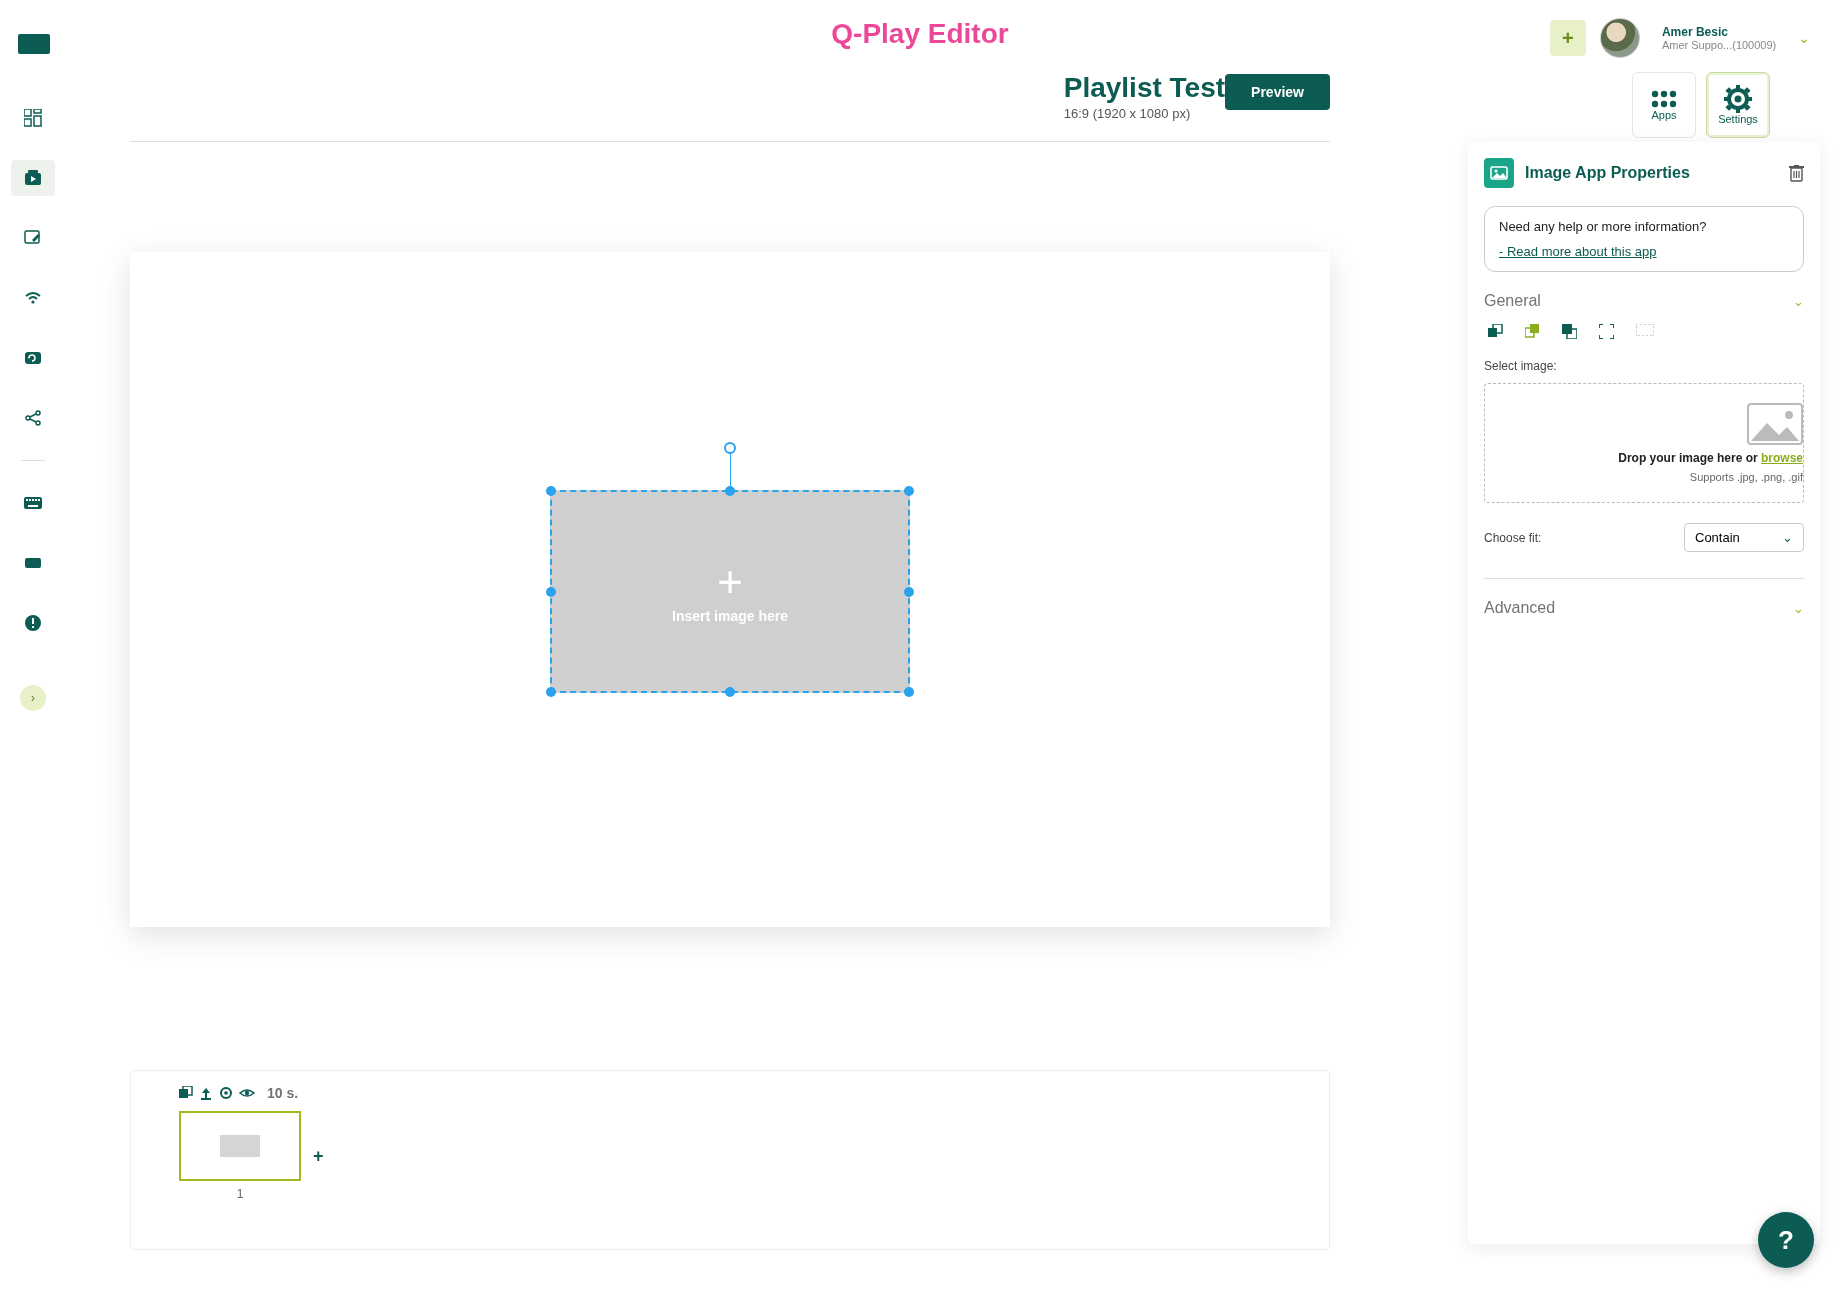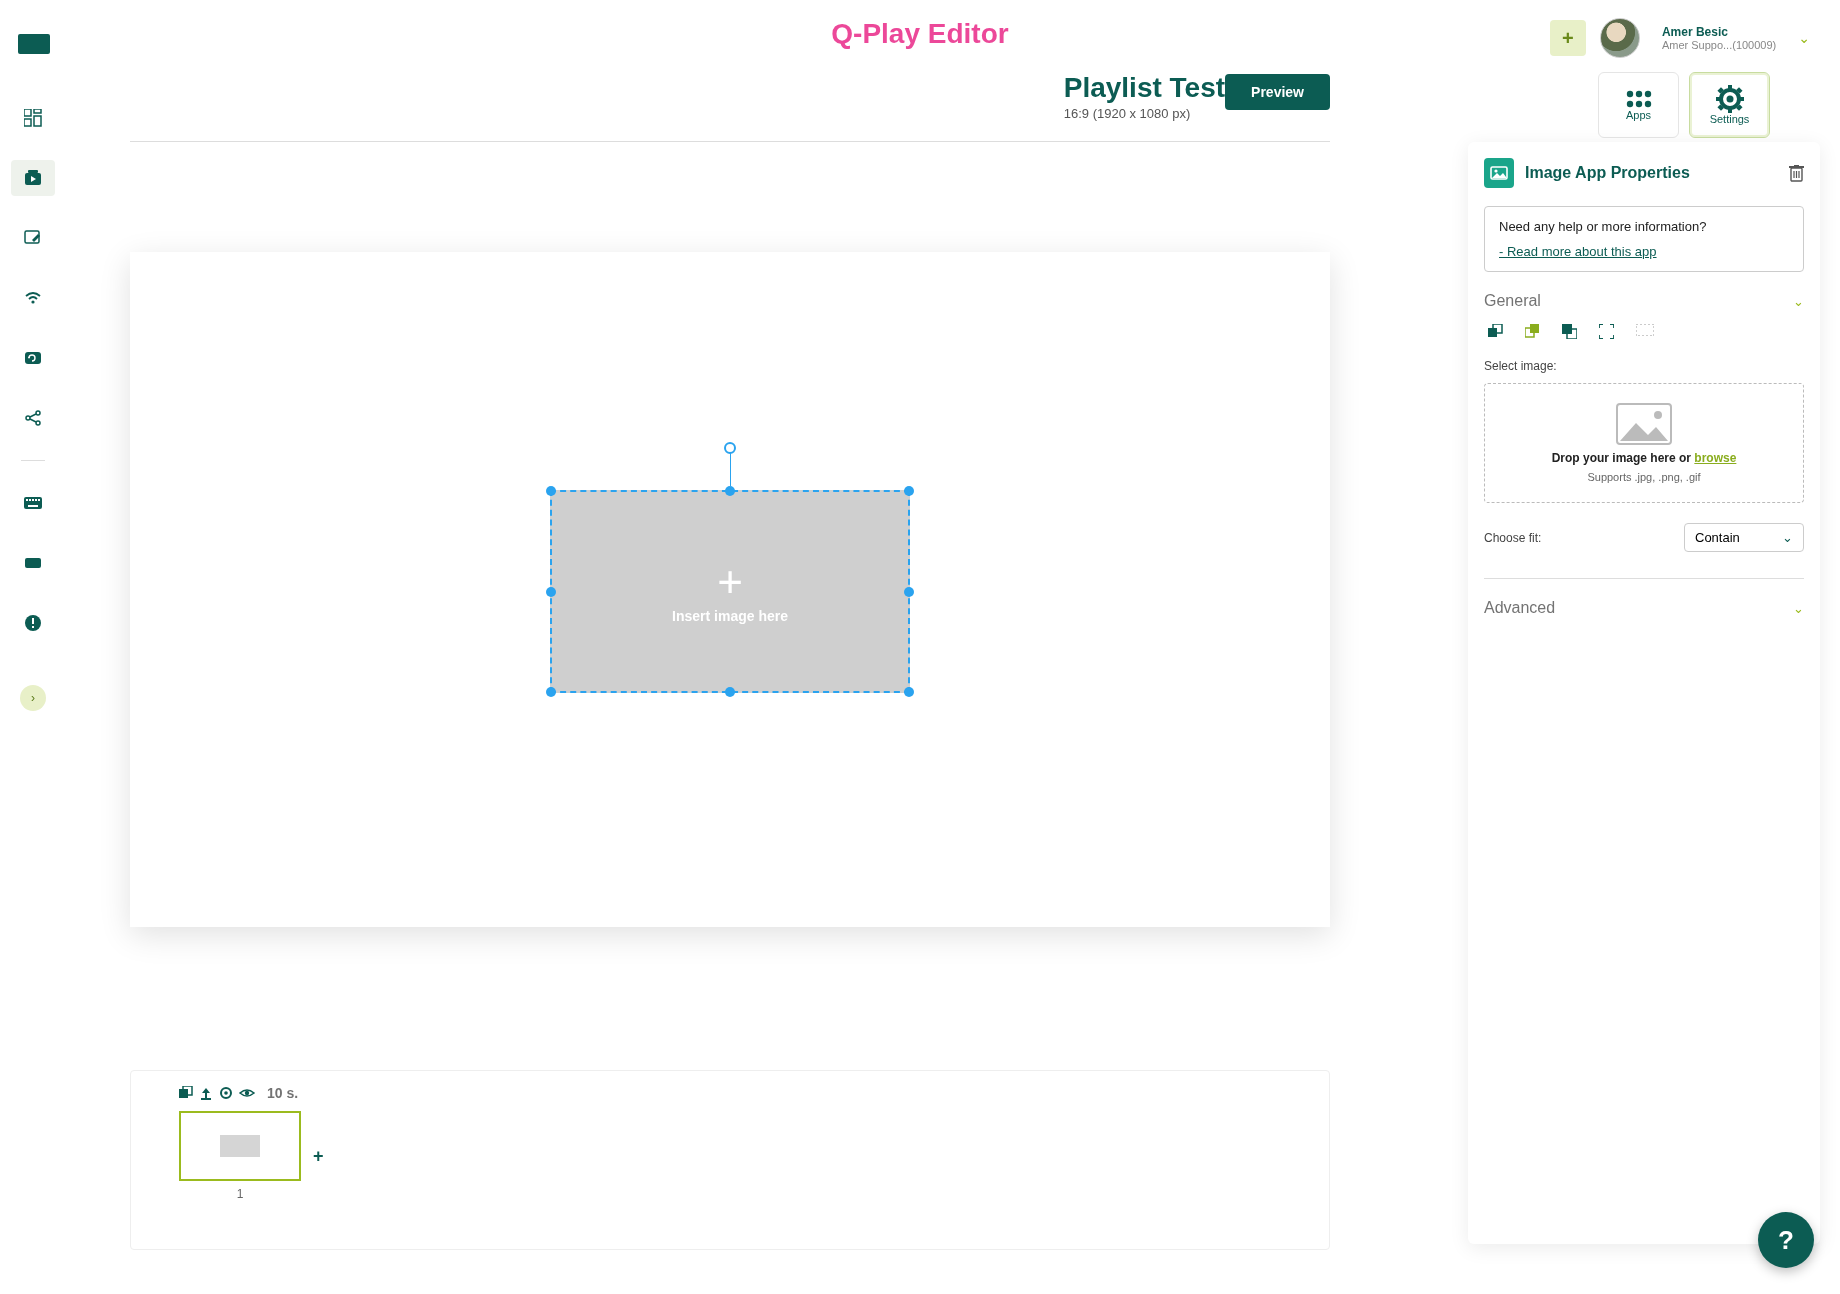--- a/index.html
+++ b/index.html
@@ -117,21 +117,21 @@
     display: flex; align-items: center; justify-content: center; position: relative;
   }
   .slide-thumb .mini { width: 40px; height: 22px; background: #d5d5d5; }
   .slide-num { text-align: center; color: #666; font-size: 12px; margin-top: 6px; width: 122px; }
   .add-slide { color: #0c5c53; font-size: 18px; font-weight: 800; cursor: pointer; }
 
   .right-tabs {
     position: absolute; right: 70px; top: 72px; display: flex; gap: 10px;
   }
   .rt-tab {
-    width: 81px; height: 66px; border: 1px solid #e5e5e5; border-radius: 6px;
+    width: 64px; height: 66px; border: 1px solid #e5e5e5; border-radius: 6px;
     display: flex; flex-direction: column; align-items: center; justify-content: center;
     font-size: 11px; color: #0c5c53; cursor: pointer; background: #fff;
   }
   .rt-tab.selected { border-color: #c8dca0; box-shadow: 0 0 0 2px #eaf2d4 inset; }
   .rt-tab .ic { font-size: 26px; }
 
   .panel {
     position: absolute; right: 20px; top: 142px; width: 352px; bottom: 50px;
     background: #fff; border-radius: 6px;
     box-shadow: 0 4px 20px rgba(0,0,0,0.08);
@@ -141,21 +141,21 @@
   .panel-head { display: flex; align-items: center; justify-content: space-between; }
   .panel-head-left { display: flex; align-items: center; gap: 11px; }
   .panel-icon {
     width: 30px; height: 30px; background: #1aa58a; border-radius: 4px;
     display: flex; align-items: center; justify-content: center; color: #fff; font-size: 16px;
   }
   .panel-title { font-size: 16px; font-weight: 800; color: #0c5c53; }
   .trash { color: #666; cursor: pointer; font-size: 16px; }
 
   .help-box {
-    margin-top: 18px; border: 1px solid #ccc; border-radius: 4px;
+    margin-top: 18px; border: 1px solid #ccc; border-radius: 11px;
     padding: 12px 14px; font-size: 13px;
   }
   .help-q { color: #222; }
   .help-link { color: #0c5c53; text-decoration: underline; display: inline-block; margin-top: 10px; cursor: pointer; }
 
   .section-head {
     display: flex; justify-content: space-between; align-items: center;
     margin-top: 20px; cursor: pointer;
   }
   .section-title { font-size: 16px; font-weight: 400; color: #737373; }
@@ -164,21 +164,21 @@
   .icon-row { display: flex; gap: 22px; margin-top: 14px; padding-left: 4px; }
   .icon-row .ic-btn { color: #0c5c53; font-size: 15px; cursor: pointer; }
   .icon-row .ic-btn.alt { color: #8aad1e; }
   .icon-row .ic-btn.muted { color: #bbb; }
 
   .field-label { font-size: 12px; color: #444; margin-top: 20px; }
 
   .dropzone {
     margin-top: 10px; border: 1px dashed #bbb; border-radius: 4px;
     height: 120px;
-    display: flex; flex-direction: column; align-items: center; justify-content: center;
+    display: flex; flex-direction: column; align-items: flex-end; justify-content: center;
     gap: 6px;
   }
   .dz-icon { color: #bbb; font-size: 40px; line-height: 1; }
   .dz-main { font-size: 12px; font-weight: 700; color: #222; }
   .dz-browse { color: #8aad1e; text-decoration: underline; cursor: pointer; }
   .dz-sub { font-size: 11px; color: #666; }
 
   .fit-row { display: flex; justify-content: space-between; align-items: center; margin-top: 20px; }
   .fit-select {
     border: 1px solid #ccc; border-radius: 4px; padding: 6px 10px;

